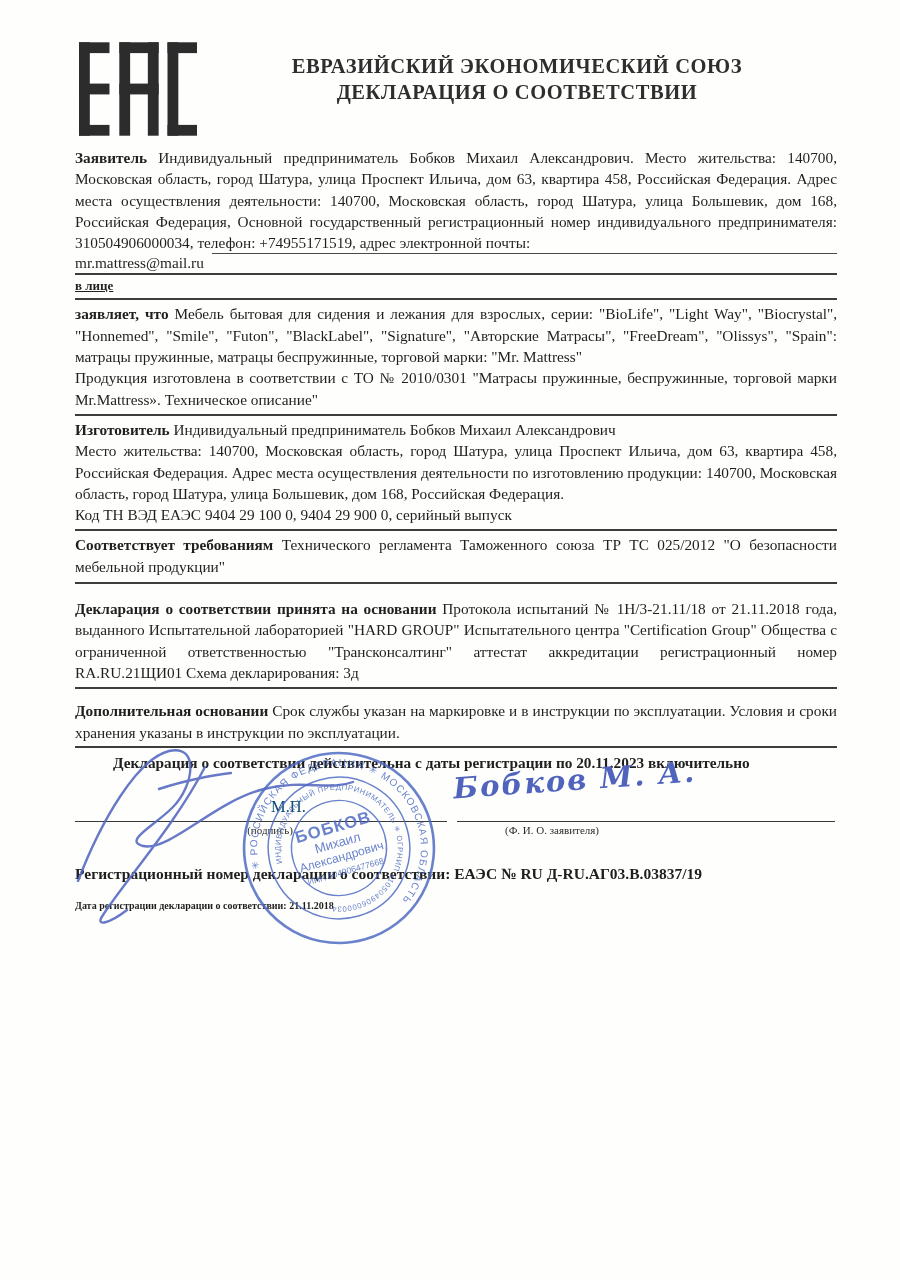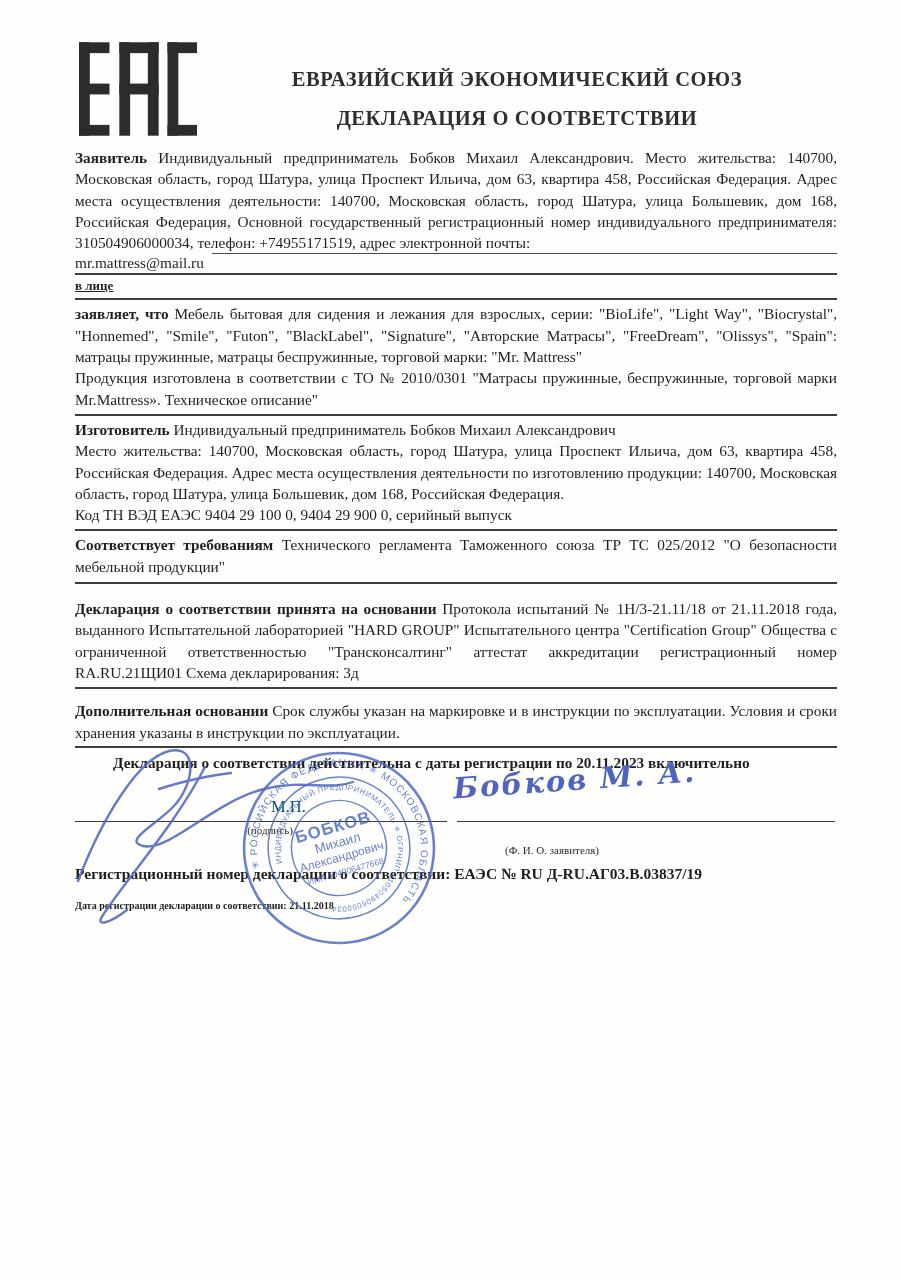--- a/index.html
+++ b/index.html
@@ -6,42 +6,42 @@
   html,body { width:900px; background:#ffffff; }
   body { height:1280px; overflow:hidden; }
   .page { position:relative; width:900px; height:1280px; background:#fefefdff;
           font-family:"Liberation Serif", serif; color:#1f1f1f; overflow:hidden; }
   .content { position:absolute; left:75px; top:42px; width:762px; }
 
   
   .header { display:flex; align-items:flex-start; }
   .logo { width:118px; height:94px; flex:0 0 auto; margin-left:4px; }
   .titles { flex:1; text-align:center; padding-top:12px; }
-  .title-line { font-weight:bold; font-size:20.5px; letter-spacing:.6px; color:#2e2e2e; line-height:1.26;margin-top:13px; }
+  .title-line { font-weight:bold; font-size:20.5px; letter-spacing:.6px; color:#2e2e2e; line-height:1.26; }
 
   
   .body-text { font-size:15.3px; line-height:21.3px; text-align:justify; }
   .lbl { font-weight:bold; }
   .rule { border-top:2px solid #3d3d3d; height:0; }
   .sec { }
   .email-row { display:flex; align-items:flex-start; font-size:15.3px; line-height:20px; }
   .email-row .fill-line { flex:1; border-bottom:1.5px solid #4a4a4a; margin:0 0 3px 8px; }
   .inline-label-row { font-size:13px; font-weight:bold; padding:3px 0 4px 0;text-decoration:underline; }
   .gap14 { height:14px; }
   .gap11 { height:11px; }
   .bold-line { font-size:15.3px; font-weight:bold; line-height:21.3px; margin-top:4px;margin-left:38px; }
 
   
   .sig-area { position:relative; height:82px; margin-top:2px; }
   .sig-line { position:absolute; top:46px; border-bottom:1.6px solid #3a3a3a; height:0; }
   .sig-line.left  { left:0;   width:372px; }
   .sig-line.right { left:382px; width:378px; }
   .sig-caption { position:absolute; top:49px; font-size:11px; color:#2c2c2c; text-align:center; }
   .sig-caption.left  { left:95px;  width:200px; }
-  .sig-caption.right { left:392px; width:170px;margin-top:20px; }
+  .sig-caption.right { left:392px; width:170px; }
   .mp { position:absolute; left:196px; top:22px; font-size:16.5px; color:#0c4a6e; z-index:4; }
   .sig-svg { position:absolute; left:-12px; top:-46px; width:330px; height:200px; overflow:visible; z-index:3; }
   .stamp-svg { position:absolute; left:163px; top:-28px; width:202px; height:202px; overflow:visible;
                opacity:.82; z-index:5; pointer-events:none; }
   .handwritten { position:absolute; left:378px; top:-12px; z-index:3;
                  font-family:"DejaVu Serif", serif; font-style:italic; font-weight:bold;
                  font-size:29px; letter-spacing:2px; color:#5164bd;
                  transform:rotate(-4deg); white-space:nowrap; }
   .reg-line  { font-size:15.5px; font-weight:bold; line-height:21px; margin-top:6px; }
   .date-line { font-size:10px; font-weight:bold; line-height:21px; margin-top:11px; }

